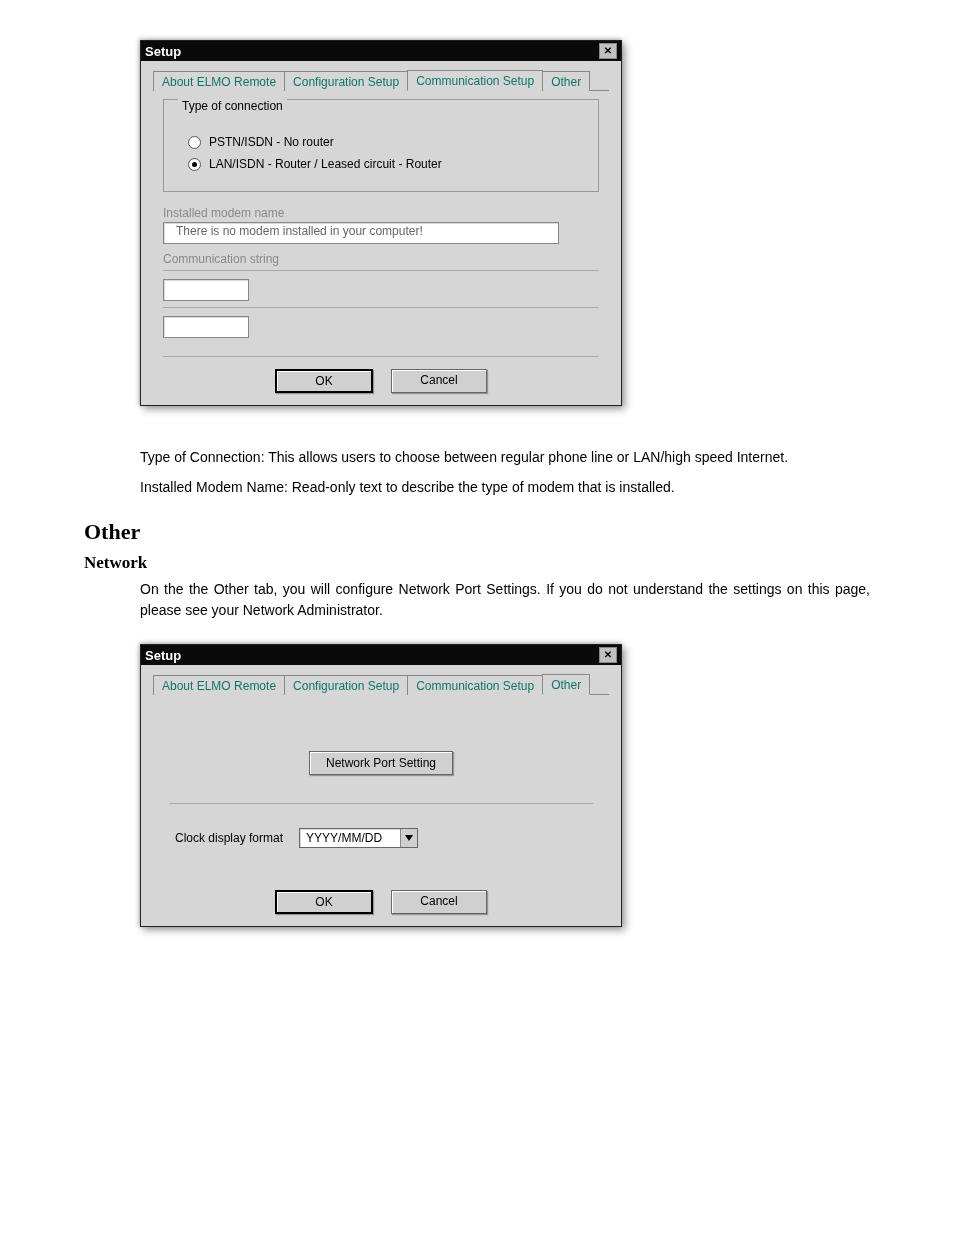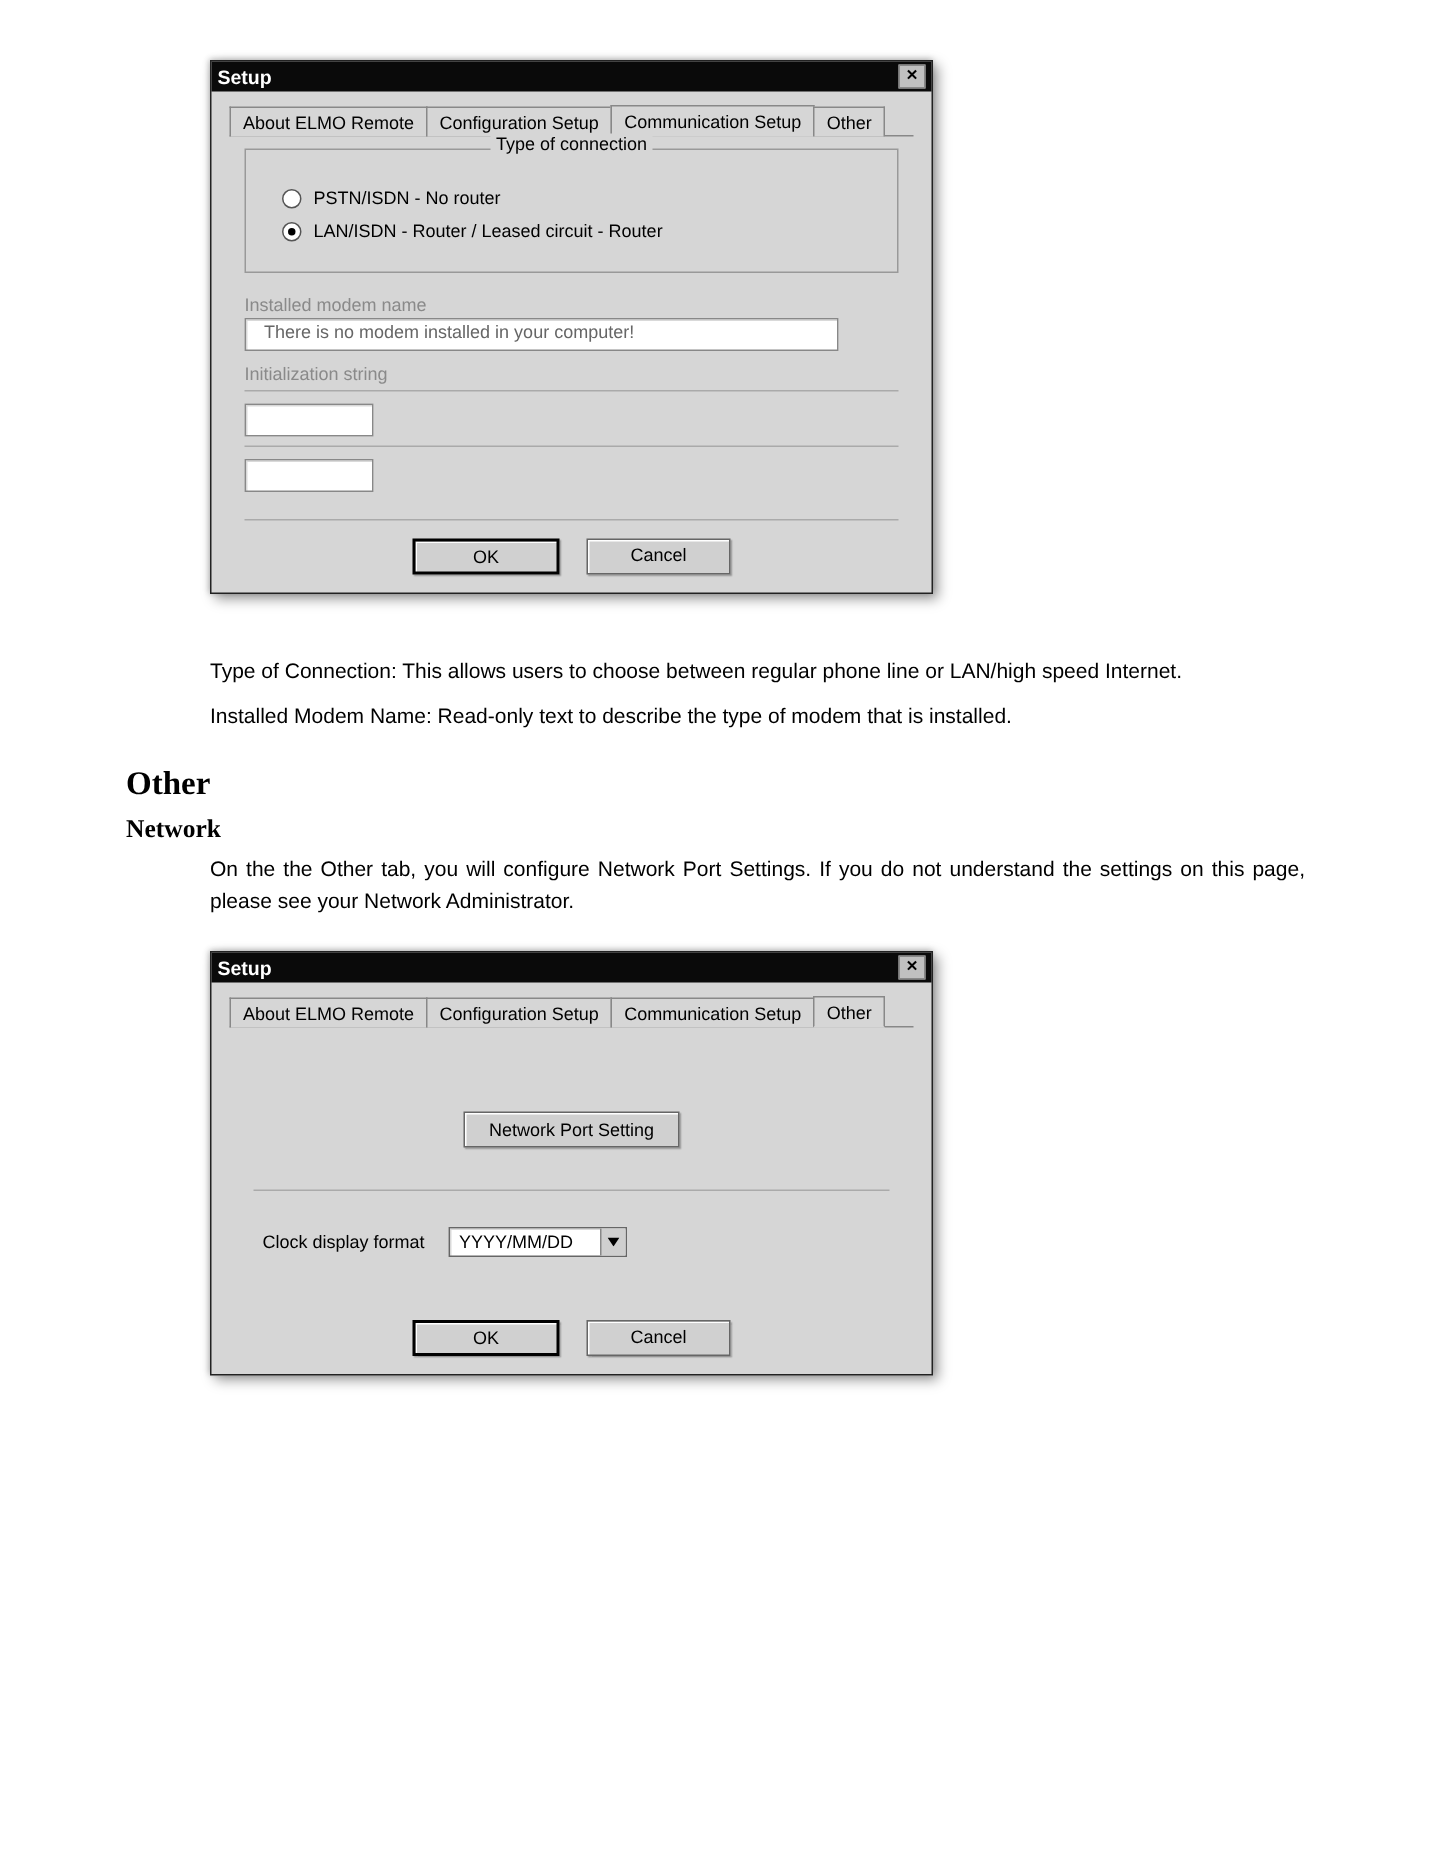--- a/index.html
+++ b/index.html
@@ -54,37 +54,36 @@
     border-bottom: 1px solid #888;
     font-size: 12px;
     gap: 0;
     margin-bottom: 8px;
   }
   .tab {
     padding: 3px 8px 2px 8px;
     border: 1px solid #888;
     border-bottom: none;
     background: #d6d6d6;
-    color: #000000;
+    color: #0f766e;
     position: relative;
     top: 1px;
     margin-right: -1px;
     cursor: pointer;
   }
   .tab.active {
     background: #d6d6d6;
     border-bottom: 1px solid #d6d6d6;
     font-weight: normal;
   }
   .fieldset {
     border: 1px solid #999;
     margin: 6px 10px 14px 10px;
-    padding: 6px 14px 12px 14px;
+    padding: 16px 14px 12px 14px;
     position: relative;
-    text-align: center;
   }
   .fieldset-legend {
     position: relative;
     top: -18px;
     background: #d6d6d6;
     display: inline-block;
     padding: 0 4px;
     font-size: 12px;
     margin-bottom: -12px;
   }
@@ -255,21 +254,21 @@
           <span class="radio-outer">
               <span class="radio-inner"></span>
             </span>
           <span>LAN/ISDN - Router / Leased circuit - Router</span>
         </div>
       </div>
 
       <div class="label-grey">Installed modem name</div>
       <div class="input-box full">There is no modem installed in your computer!</div>
 
-      <div class="label-grey">Initialization string</div>
+      <div class="label-grey">Communication string</div>
       <div class="section-sep"></div>
       <div class="input-box small"></div>
 
       <div class="section-sep"></div>
       <div class="input-box small"></div>
 
       <hr class="hr-line">
 
       <div class="btn-row">
         <span class="btn default">OK</span>

